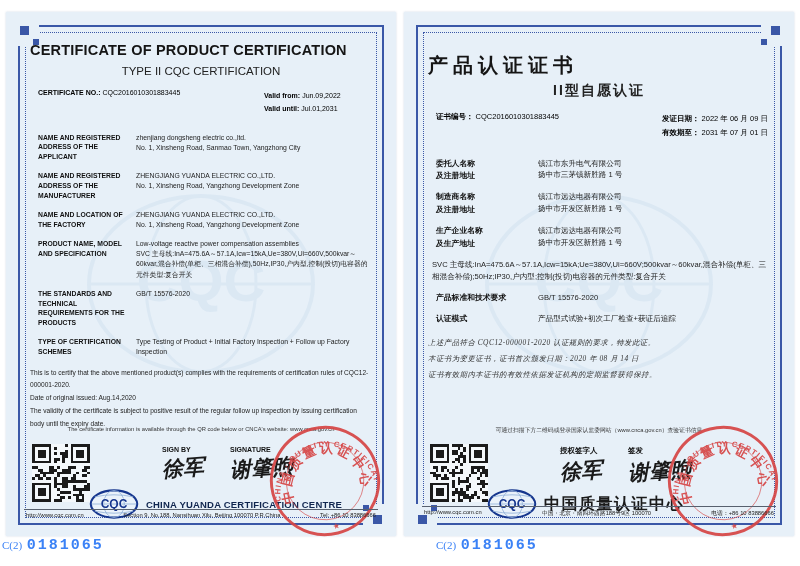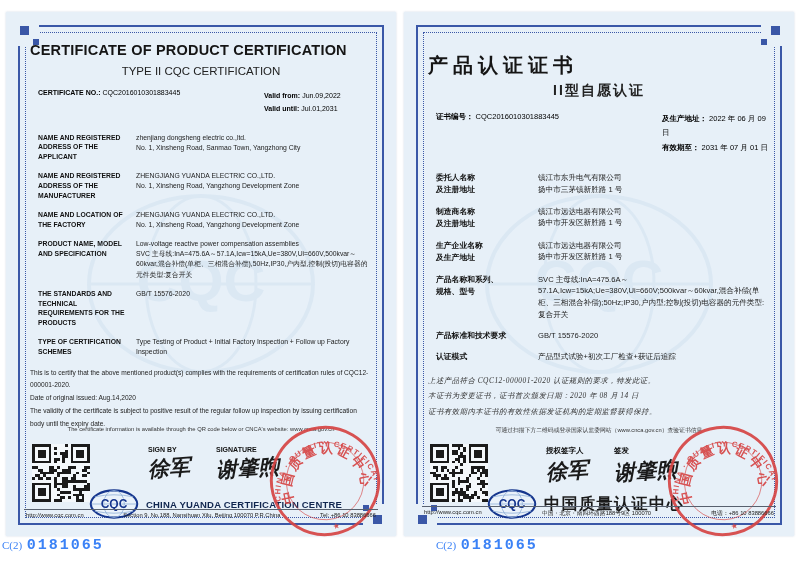--- a/index.html
+++ b/index.html
@@ -53,21 +53,21 @@
   #paper-right .fval{flex:1;font-size:7.6px;line-height:1.55;color:#222;padding-left:4px;}
   
   #paper-left .paras{margin-top:6px;font-size:6.6px;line-height:1.95;color:#222;}
   #paper-right .paras{margin-top:8px;font-size:7.4px;line-height:2.15;color:#333;
      font-family:"Liberation Serif",serif;font-style:italic;letter-spacing:.5px;}
   
   .notice{position:absolute;left:0;right:0;top:392px;text-align:center;font-size:5.8px;color:#333;}
   .bottom{position:absolute;left:0;right:0;top:402px;height:88px;}
   .qr{position:absolute;left:2px;top:8px;width:58px;height:58px;background:#f4f8fb;}
   .qr svg{width:100%;height:100%;display:block;}
-  .signs{position:absolute;left:118px;top:10px;display:flex;gap:26px;}
+  .signs{position:absolute;left:132px;top:10px;display:flex;gap:26px;}
   .sigcol{text-align:left;}
   .siglab{font-size:7px;font-weight:bold;color:#111;}
   #paper-right .siglab{font-size:7.5px;}
   .signame{font-family:"DejaVu Serif",serif;font-style:italic;font-weight:bold;
     font-size:21px;color:#1a1a1a;transform:rotate(-4deg);margin-top:1px;white-space:nowrap;}
   .orgrow{position:absolute;left:58px;top:52px;display:flex;align-items:center;gap:6px;}
   .cqc-logo{width:52px;height:32px;flex:none;}
   #paper-left .orgname{font-size:9.5px;font-weight:bold;color:#10264f;letter-spacing:.2px;}
   #paper-right .orgname{font-size:16px;font-weight:bold;color:#1a1a1a;letter-spacing:1.5px;}
   .stamp{position:absolute;left:238px;top:-12px;width:114px;height:114px;transform:rotate(-14deg);opacity:.92;}
@@ -361,21 +361,21 @@
   <div class="content">
     <div class="title">产品认证证书</div>
     <div class="subtitle">II型自愿认证</div>
 
     <div class="headrow">
       <div class="certno">
         <span class="lab">证书编号：</span>
         <span>CQC2016010301883445</span>
       </div>
       <div class="dates">
-        <div><span class="lab">及生产地址：</span>
+        <div><span class="lab">发证日期：</span>
           <span>2022 年 06 月 09 日</span></div>
         <div><span class="lab">有效期至：</span>
           <span>2031 年 07 月 01 日</span></div>
       </div>
     </div>
 
     <div class="fields">
       <div class="row">
         <div class="flabel">
             <div>委托人名称</div>
@@ -400,24 +400,20 @@
         <div class="flabel">
             <div>生产企业名称</div>
           <div>及生产地址</div>
           </div>
         <div class="fval">
             <div>镇江市远达电器有限公司</div>
           <div>扬中市开发区新胜路 1 号</div>
           </div>
       </div>
       <div class="row">
-        <div class="flabel">
-            <div>产品名称和系列、</div>
-          <div>规格、型号</div>
-          </div>
         <div class="fval">
           <div>SVC 主母线:InA=475.6A～57.1A,Icw=15kA;Ue=380V,Ui=660V;500kvar～60kvar,混合补偿(单柜、三相混合补偿);50Hz;IP30,户内型;控制(投切)电容器的元件类型:复合开关</div>
           </div>
       </div>
       <div class="row">
         <div class="flabel">
             <div>产品标准和技术要求</div>
           </div>
         <div class="fval">
             <div>GB/T 15576-2020</div>

